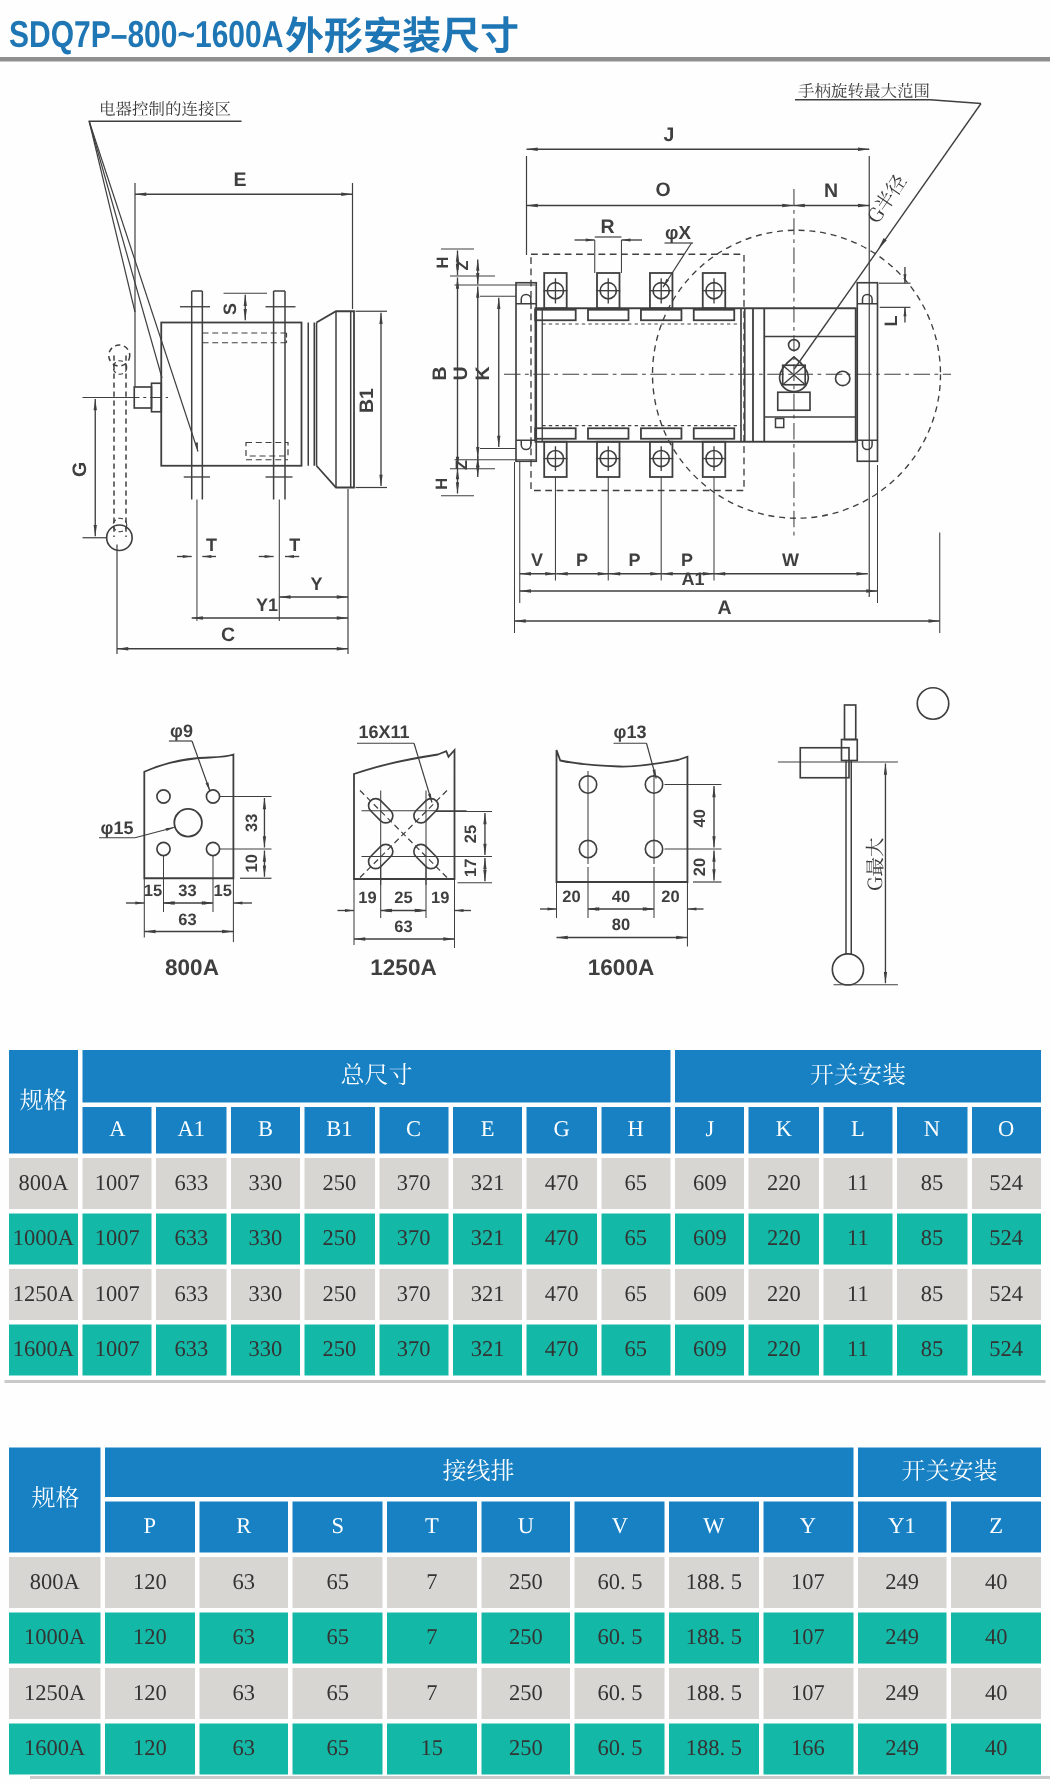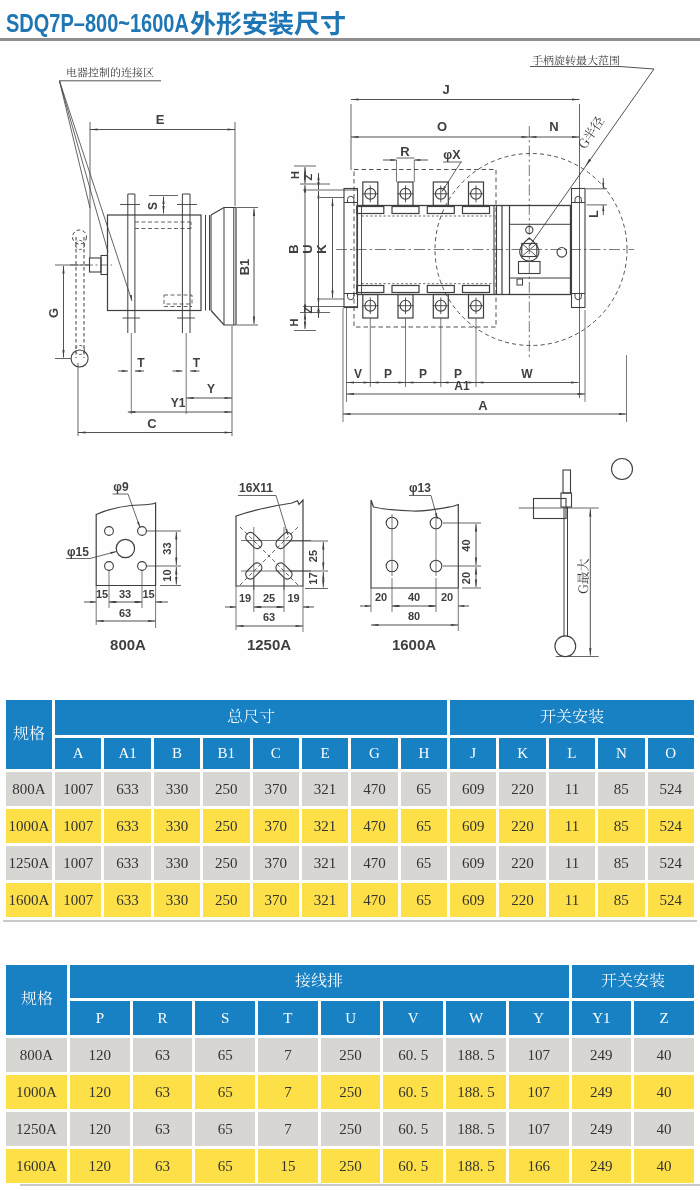--- a/index.html
+++ b/index.html
@@ -1,21 +1,21 @@
 <!DOCTYPE html>
 <html><head><meta charset="utf-8">
 <style>
 html,body{margin:0;padding:0;width:700px;height:1190px;background:#fefefe;overflow:hidden}
 #page{position:relative;width:700px;height:1071px;font-family:"Liberation Sans", sans-serif}
 .t{position:absolute;left:3px;width:694px;border-collapse:separate;border-spacing:3px;table-layout:fixed}
 .t td{text-align:center;vertical-align:middle;font-family:"Liberation Serif", serif;font-size:15px;color:#333;padding:0}
 .t td.b{background:#1781c4;color:#fff}
 .t td.h{font-size:15px;color:#fff}
 .t td.g{background:#d8d6d3}
-.t td.w{background:#fde047}
+.t td.w{background:#14b8a6}
 .t td:first-child{width:46px}
 .t2 td:first-child{width:61px}
 </style></head>
 <body>
 <div id="page">
 
 <div style="position:absolute;left:6px;top:9px;font-size:25px;font-weight:700;color:#1e76b4;white-space:nowrap;transform:scaleX(0.8);transform-origin:0 0">SDQ7P–800~1600A</div>
 <svg style="position:absolute;left:190px;top:10px" width="160" height="30" viewBox="0 0 160 30">
       <g transform="translate(0,23)">
         <path d="M5.2 -22.1C4.4 -17.6 2.8 -13.3 0.6 -10.7C1.3 -10.2 2.7 -9.2 3.2 -8.7C4.5 -10.4 5.7 -12.7 6.6 -15.3H10.5C10.2 -13.1 9.6 -11.2 8.9 -9.5C8.0 -10.2 6.9 -11.0 6.1 -11.6L4.2 -9.5C5.2 -8.7 6.6 -7.6 7.6 -6.7C5.9 -3.9 3.5 -1.9 0.7 -0.6C1.4 -0.0 2.7 1.3 3.2 2.1C9.2 -0.9 13.0 -7.2 14.3 -17.8L12.0 -18.4L11.4 -18.3H7.6C7.9 -19.4 8.1 -20.5 8.3 -21.6ZM15.3 -22.1V2.3H18.6V-11.1C20.2 -9.4 21.9 -7.5 22.8 -6.2L25.5 -8.3C24.2 -9.9 21.6 -12.5 19.8 -14.2L18.6 -13.4V-22.1Z M47.4 -21.7C45.9 -19.6 43.1 -17.5 40.7 -16.3C41.4 -15.7 42.4 -14.8 42.9 -14.1C45.6 -15.7 48.4 -17.9 50.3 -20.5ZM47.9 -14.6C46.4 -12.3 43.5 -10.1 41.0 -8.8C41.8 -8.2 42.7 -7.3 43.2 -6.6C45.9 -8.2 48.8 -10.7 50.8 -13.4ZM48.4 -7.6C46.6 -4.4 43.2 -1.8 39.7 -0.3C40.5 0.4 41.4 1.5 41.9 2.3C45.7 0.3 49.1 -2.7 51.3 -6.5ZM35.8 -17.7V-12.1H32.8V-17.7ZM26.8 -12.1V-9.2H29.8C29.7 -5.7 29.0 -2.3 26.5 0.4C27.2 0.9 28.3 1.9 28.8 2.5C31.9 -0.7 32.6 -4.9 32.7 -9.2H35.8V2.3H38.8V-9.2H41.3V-12.1H38.8V-17.7H41.0V-20.6H27.3V-17.7H29.8V-12.1Z M62.1 -21.4C62.5 -20.8 62.8 -20.0 63.1 -19.3H54.0V-13.4H57.2V-16.4H72.7V-13.4H76.0V-19.3H66.8C66.5 -20.2 65.9 -21.3 65.4 -22.2ZM68.3 -9.0C67.6 -7.6 66.7 -6.3 65.7 -5.3C64.2 -5.8 62.8 -6.3 61.4 -6.8C61.9 -7.5 62.3 -8.2 62.8 -9.0ZM56.4 -5.5C58.4 -4.8 60.5 -4.0 62.7 -3.1C60.2 -1.9 57.2 -1.1 53.6 -0.6C54.2 0.1 55.1 1.6 55.4 2.3C59.7 1.5 63.3 0.3 66.1 -1.7C69.2 -0.3 72.0 1.2 73.9 2.4L76.4 -0.3C74.5 -1.4 71.8 -2.8 68.8 -4.0C70.0 -5.4 71.1 -7.0 71.9 -9.0H76.5V-12.0H64.4C64.9 -13.1 65.4 -14.1 65.9 -15.1L62.4 -15.8C61.9 -14.6 61.3 -13.3 60.6 -12.0H53.5V-9.0H58.9C58.1 -7.8 57.3 -6.6 56.6 -5.6Z M79.2 -19.1C80.4 -18.3 81.8 -17.1 82.4 -16.3L84.3 -18.3C83.6 -19.1 82.2 -20.2 81.0 -20.9ZM88.9 -9.6 89.4 -8.4H79.2V-6.0H87.0C84.8 -4.7 81.7 -3.7 78.7 -3.2C79.2 -2.6 80.0 -1.6 80.4 -0.9C81.7 -1.2 83.1 -1.6 84.3 -2.1V-1.7C84.3 -0.5 83.4 -0.1 82.8 0.2C83.2 0.7 83.6 1.8 83.7 2.5C84.3 2.1 85.4 1.9 92.8 0.4C92.8 -0.2 92.9 -1.4 93.0 -2.1L87.4 -1.0V-3.5C88.7 -4.2 89.9 -5.0 90.8 -5.9C92.9 -1.6 96.1 1.1 101.6 2.2C101.9 1.4 102.7 0.2 103.3 -0.4C101.1 -0.7 99.3 -1.3 97.7 -2.2C99.1 -2.8 100.6 -3.7 101.8 -4.5L99.9 -6.0H102.9V-8.4H92.9C92.6 -9.1 92.3 -9.8 91.9 -10.5ZM95.7 -3.7C94.9 -4.3 94.3 -5.1 93.8 -6.0H99.3C98.4 -5.2 97.0 -4.3 95.7 -3.7ZM93.8 -22.1V-19.1H88.2V-16.4H93.8V-13.3H88.9V-10.6H102.1V-13.3H97.0V-16.4H102.6V-19.1H97.0V-22.1ZM78.8 -13.2 79.7 -10.6C81.1 -11.2 82.8 -11.9 84.4 -12.7V-9.5H87.3V-22.1H84.4V-15.4C82.3 -14.5 80.2 -13.7 78.8 -13.2Z M108.2 -21.2V-13.4C108.2 -9.3 107.9 -3.6 104.5 0.2C105.3 0.6 106.7 1.8 107.2 2.4C110.1 -0.9 111.1 -5.9 111.4 -10.1H116.9C118.6 -4.1 121.5 0.2 127.1 2.1C127.5 1.2 128.5 -0.1 129.2 -0.8C124.4 -2.2 121.6 -5.6 120.2 -10.1H126.8V-21.2ZM111.5 -18.2H123.6V-13.2H111.5V-13.4Z M133.7 -10.3C135.5 -8.4 137.4 -5.7 138.1 -3.9L141.0 -5.7C140.2 -7.5 138.1 -10.1 136.4 -11.9ZM145.6 -22.1V-16.9H131.2V-13.8H145.6V-1.8C145.6 -1.2 145.3 -1.0 144.7 -1.0C144.0 -1.0 141.8 -1.0 139.6 -1.1C140.2 -0.2 140.8 1.4 141.0 2.4C143.8 2.4 145.9 2.3 147.2 1.8C148.5 1.2 148.9 0.3 148.9 -1.8V-13.8H154.9V-16.9H148.9V-22.1Z" fill="#1e76b4"></path>

